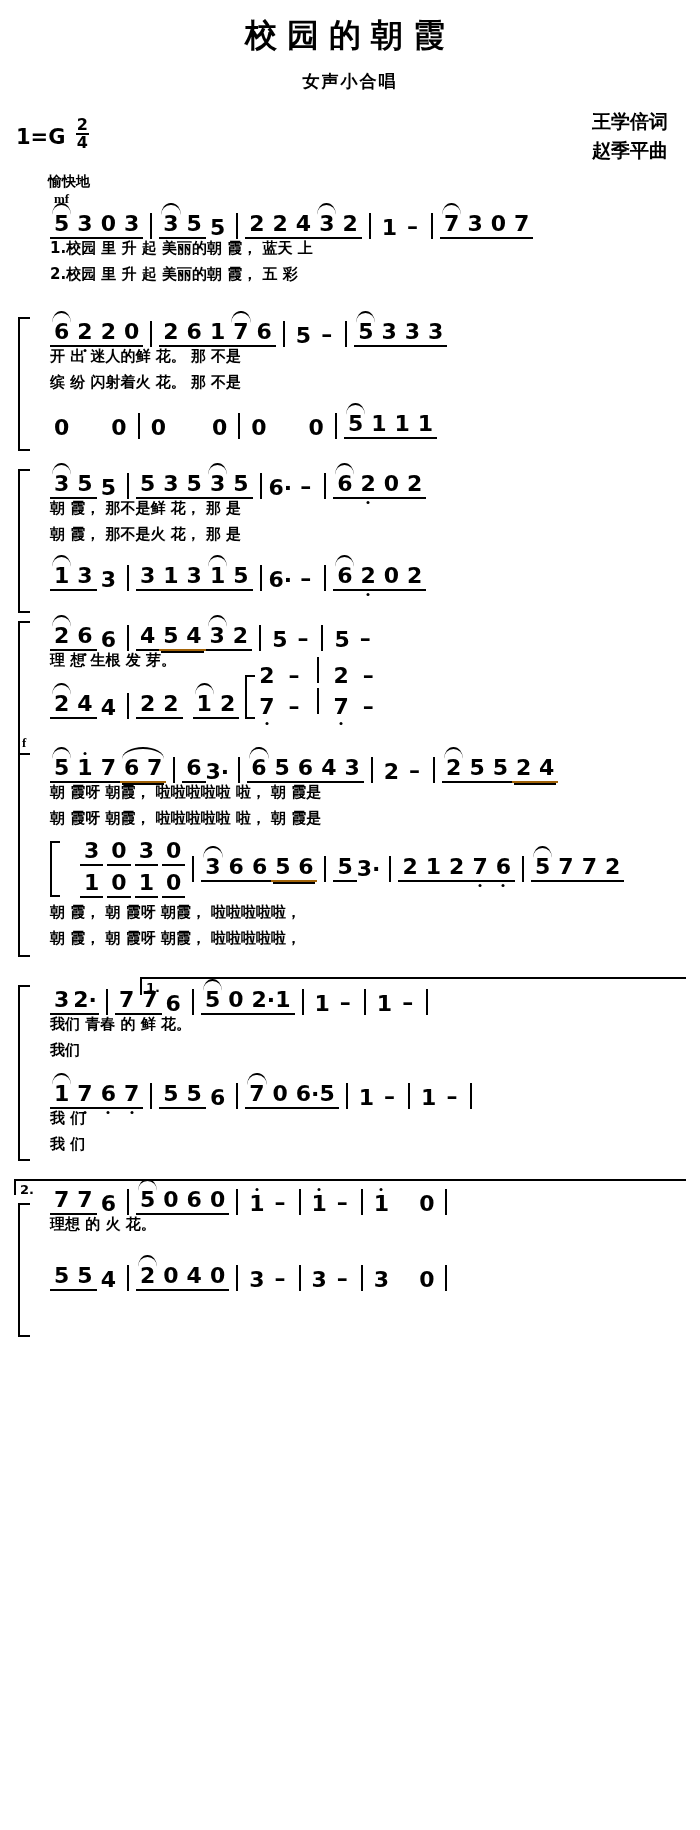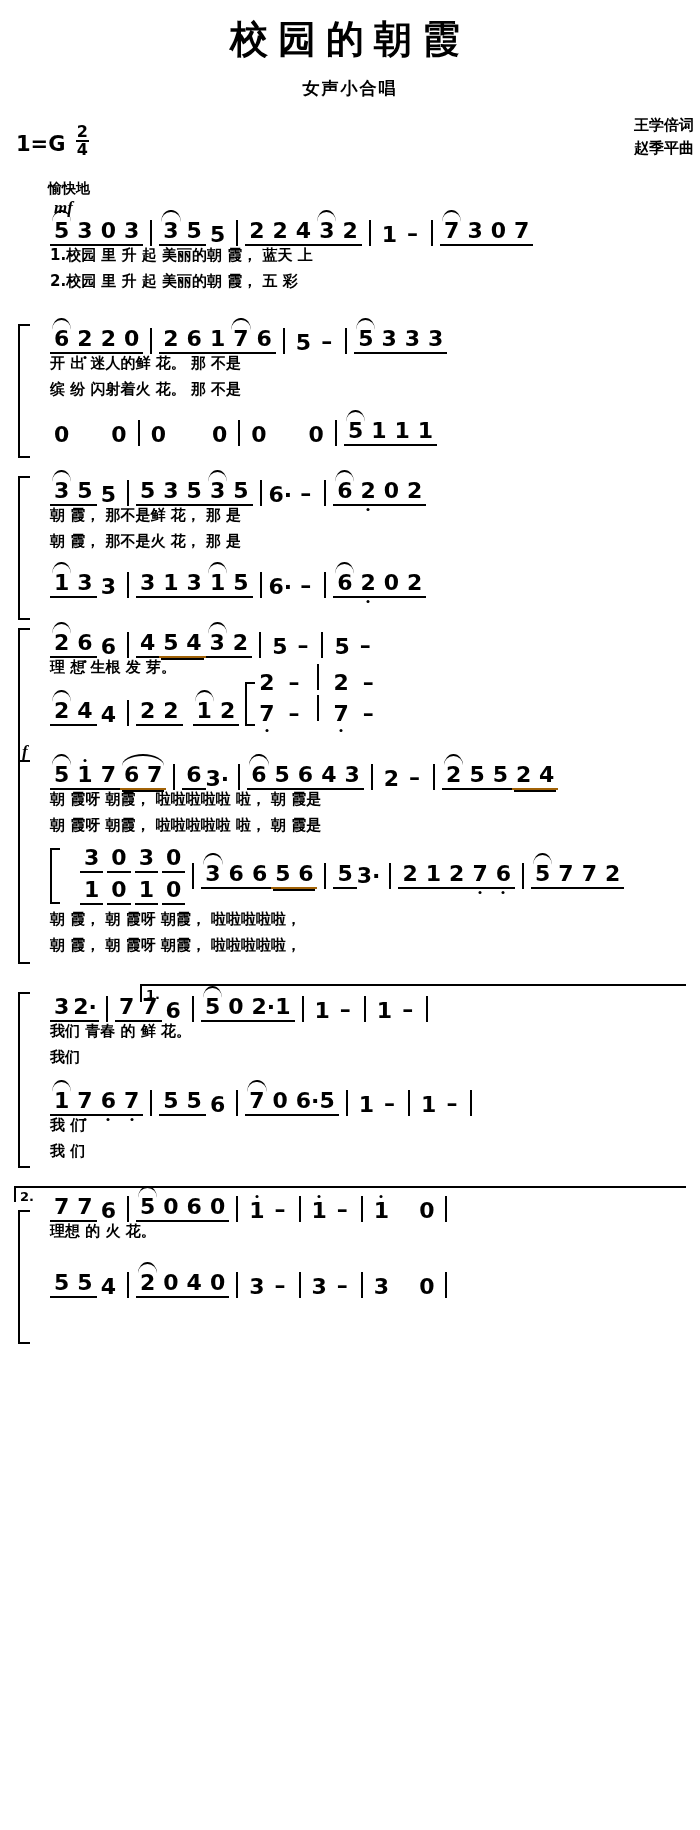--- a/index.html
+++ b/index.html
@@ -13,21 +13,21 @@
     position:relative;
     width:700px;
     height:1830px;
     overflow:hidden;
   }
   
   .title{
     text-align:center;
     font-family:"DejaVu Sans", sans-serif;
     font-weight:bold;
-    font-size:38px;
+    font-size:32px;
     letter-spacing:10px;
     padding-top:14px;
   }
   .subtitle{
     text-align:center;
     font-family:"DejaVu Sans", sans-serif;
     font-weight:bold;
     font-size:17px;
     letter-spacing:2px;
     margin-top:12px;
@@ -50,41 +50,40 @@
     vertical-align:-4px;
     text-align:center;
     line-height:1.02;
     font-size:16px;
     margin-left:3px;
   }
   .frac .num{display:block;border-bottom:2px solid #000;padding:0 1px;}
   .frac .den{display:block;padding:0 1px;}
   .credits{
     position:absolute;
-    right:6px;
+    right:32px;
     top:6px;
     font-family:"DejaVu Sans", sans-serif;
     font-weight:bold;
-    font-size:15px;
+    font-size:19px;
     line-height:1.5;
     text-align:left;
   }
   .tempo{
     position:absolute;
     left:32px;
     top:8px;
     font-family:"DejaVu Sans", sans-serif;
     font-weight:bold;
     font-size:14px;
   }
   .dyn{
     font-family:"Liberation Serif", serif;
-    font-style:italic;
-    font-weight:bold;
-    font-size:17px;
+    font-weight:bold;
+    font-size:13px;
   }
   
   .system{
     position:relative;
     margin:0 0 4px 0;
     padding-left:16px;
   }
   .brace{
     position:absolute;
     left:18px;

